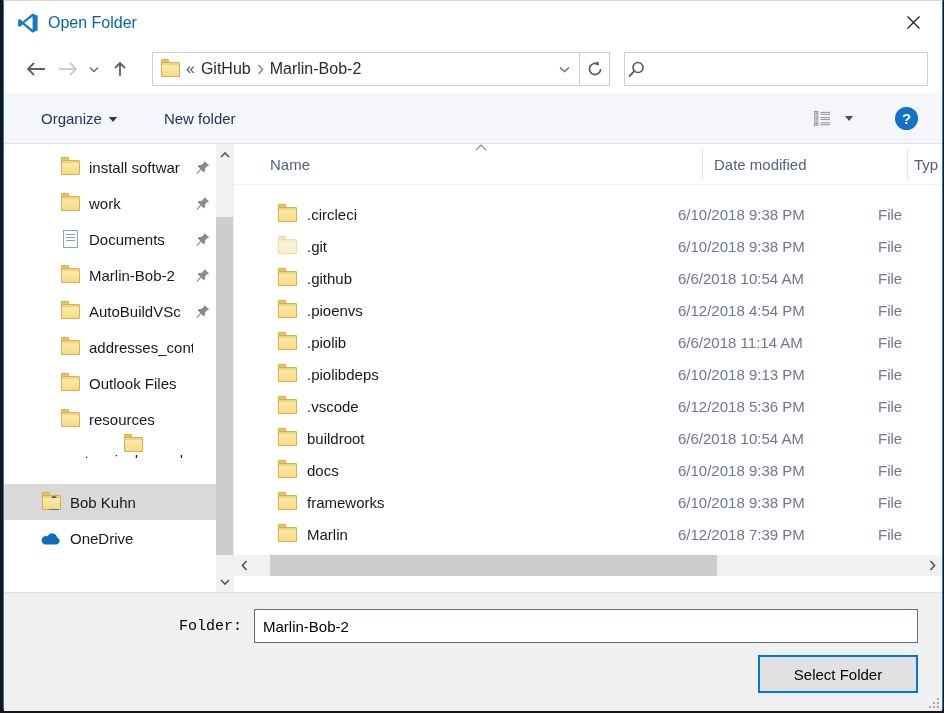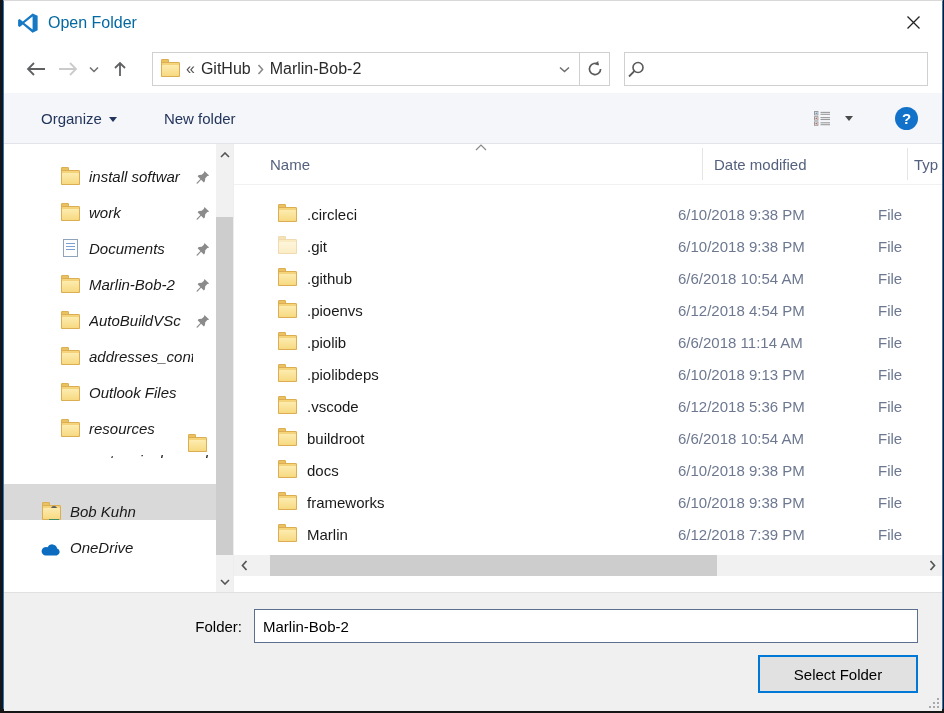--- a/index.html
+++ b/index.html
@@ -35,21 +35,21 @@
   .cmditem.newfolder{margin-left:47px;}
   .tri{width:0;height:0;border-left:4px solid transparent;border-right:4px solid transparent;border-top:5px solid #24355c;margin-top:2px;}
   .cmdright{margin-left:auto;display:flex;align-items:center;}
   .viewbtn{display:flex;align-items:center;gap:14px;}
   .tri2{width:0;height:0;border-left:4px solid transparent;border-right:4px solid transparent;border-top:5px solid #4a4a4a;}
   .helpbtn{width:23px;height:23px;border-radius:50%;background:#1271c8;color:#fff;font-size:15px;font-weight:bold;
            display:flex;align-items:center;justify-content:center;margin-left:42px;cursor:pointer;}
   
   .content{height:448px;display:flex;position:relative;background:#fff;}
   .sidebar{width:212px;flex:none;padding-top:5px;overflow:hidden;}
-  .srow{height:36px;display:flex;align-items:flex-end;padding-left:37px;cursor:pointer;font-style:italic;}
+  .srow{height:36px;display:flex;align-items:center;padding-left:37px;cursor:pointer;}
   .srow.indent{padding-left:56px;}
   .srow.gap{margin-bottom:11px;flex-direction:column;}
   .srow.selected{background:#d9d9d9;}
   .sicon{width:20px;margin-right:9px;display:flex;align-items:center;justify-content:center;flex:none;}
   .slabel{font-size:15px;color:#191919;white-space:nowrap;overflow:hidden;flex:1;}
   .pin{flex:none;margin:0 6px 0 2px;}
   
   .vscroll{width:17px;flex:none;background:#f1f1f1;position:relative;}
   .vs-btn{position:absolute;left:0;width:17px;height:17px;display:flex;align-items:center;justify-content:center;}
   .vs-up{top:2px;} .vs-down{bottom:2px;}
@@ -72,21 +72,21 @@
   .fdate{width:200px;flex:none;color:#6d7890;white-space:nowrap;}
   .ftype{flex:1;color:#6d7890;white-space:nowrap;overflow:hidden;}
   
   .hscroll{position:absolute;left:0;right:0;top:411px;height:21px;background:#f1f1f1;}
   .hs-btn{position:absolute;top:0;width:16px;height:21px;display:flex;align-items:center;justify-content:center;}
   .hs-left{left:2px;} .hs-right{right:2px;}
   .hs-thumb{position:absolute;left:36px;top:0;width:447px;height:21px;background:#cdcdcd;}
   
   .footer{height:118px;background:#f0f0f0;border-top:1px solid #e0e0e0;position:relative;}
   .folderrow{position:absolute;top:16px;left:0;right:24px;display:flex;align-items:center;}
-  .folderlabel{width:238px;text-align:right;padding-right:12px;font-size:15px;color:#000;flex:none;}
+  .folderlabel{width:238px;text-align:right;padding-right:12px;font-size:15px;color:#000;flex:none;font-family:Liberation Mono, monospace;}
   .folderinput{flex:1;height:32px;border:1px solid #5b708f;background:#fff;font-size:15px;padding:0 8px;
                font-family:"Liberation Sans","DejaVu Sans",sans-serif;color:#000;outline:none;min-width:0;}
   .btnrow{position:absolute;right:24px;bottom:18px;display:flex;gap:21px;}
   .btn{height:34px;background:#e1e1e1;font-size:15px;color:#000;display:flex;align-items:center;justify-content:center;cursor:pointer;
        font-family:"Liberation Sans","DejaVu Sans",sans-serif;}
   .btn.primary{width:156px;border:2px solid #0078d7;}
   .btn.secondary{width:130px;border:1px solid #acacac;}
   .grip{position:absolute;right:3px;bottom:3px;width:12px;height:12px;}
   .grip i{position:absolute;width:2px;height:2px;background:#a9a9a9;}
   

